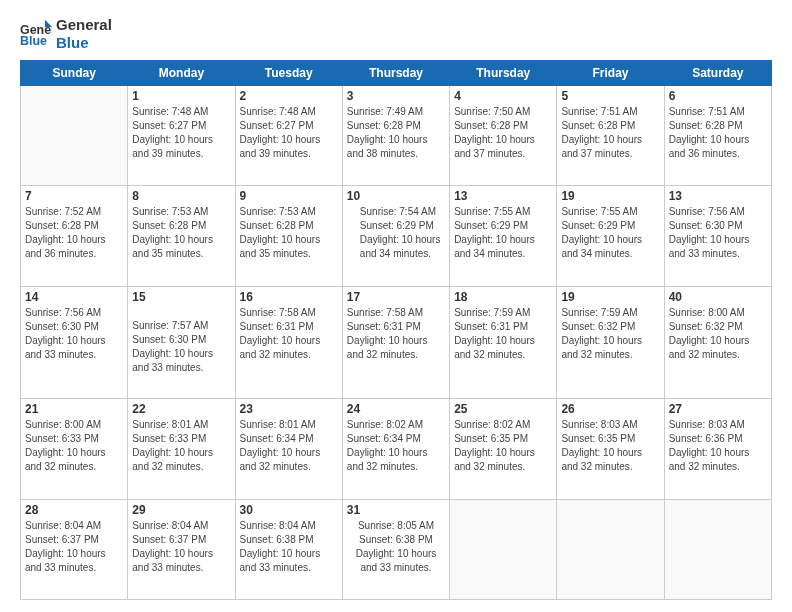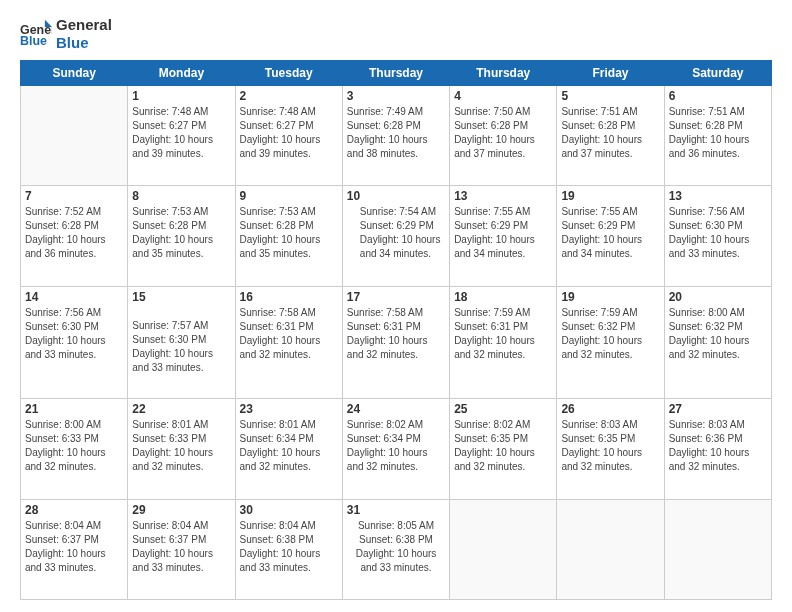--- a/index.html
+++ b/index.html
@@ -253,21 +253,21 @@
 and 32 minutes.</div>
           </td>
           <td>
             <span class="day-num">19</span>
             <div class="cell-info" style="white-space: pre-line;">Sunrise: 7:59 AM
 Sunset: 6:32 PM
 Daylight: 10 hours
 and 32 minutes.</div>
           </td>
           <td>
-            <span class="day-num">20</span>
+            <span class="day-num">40</span>
             <div class="cell-info" style="white-space: pre-line;">Sunrise: 8:00 AM
 Sunset: 6:32 PM
 Daylight: 10 hours
 and 32 minutes.</div>
           </td>
         </tr>
         <tr>
           <td>
             <span class="day-num">21</span>
             <div class="cell-info" style="white-space: pre-line;">Sunrise: 8:00 AM

